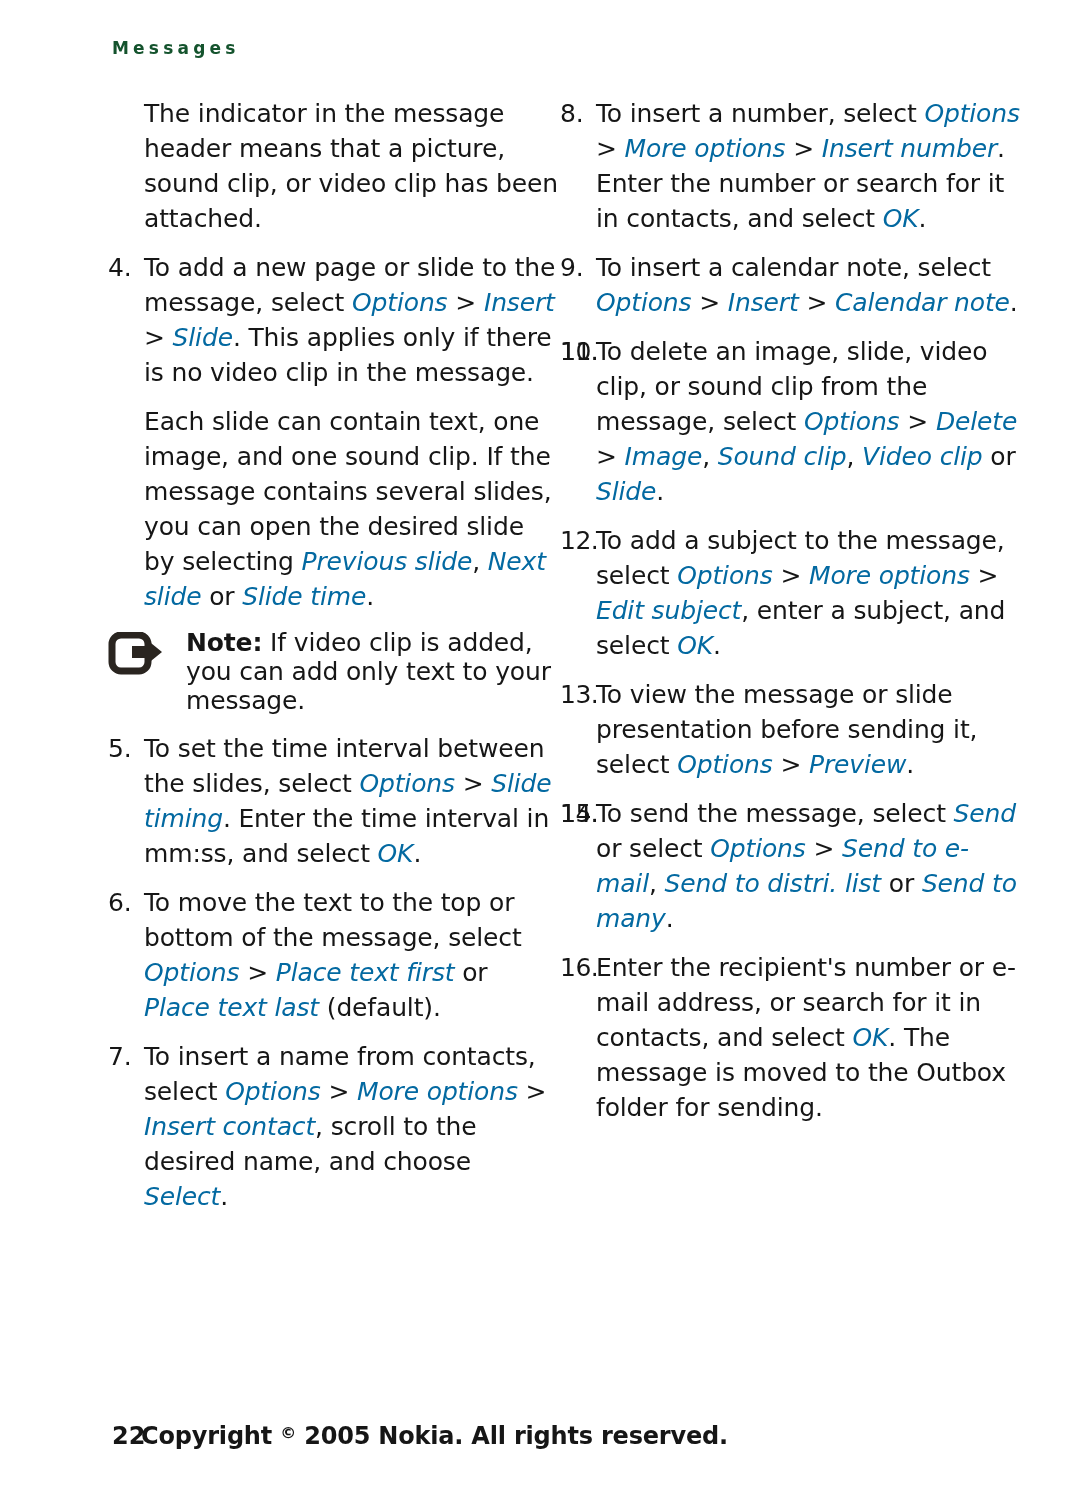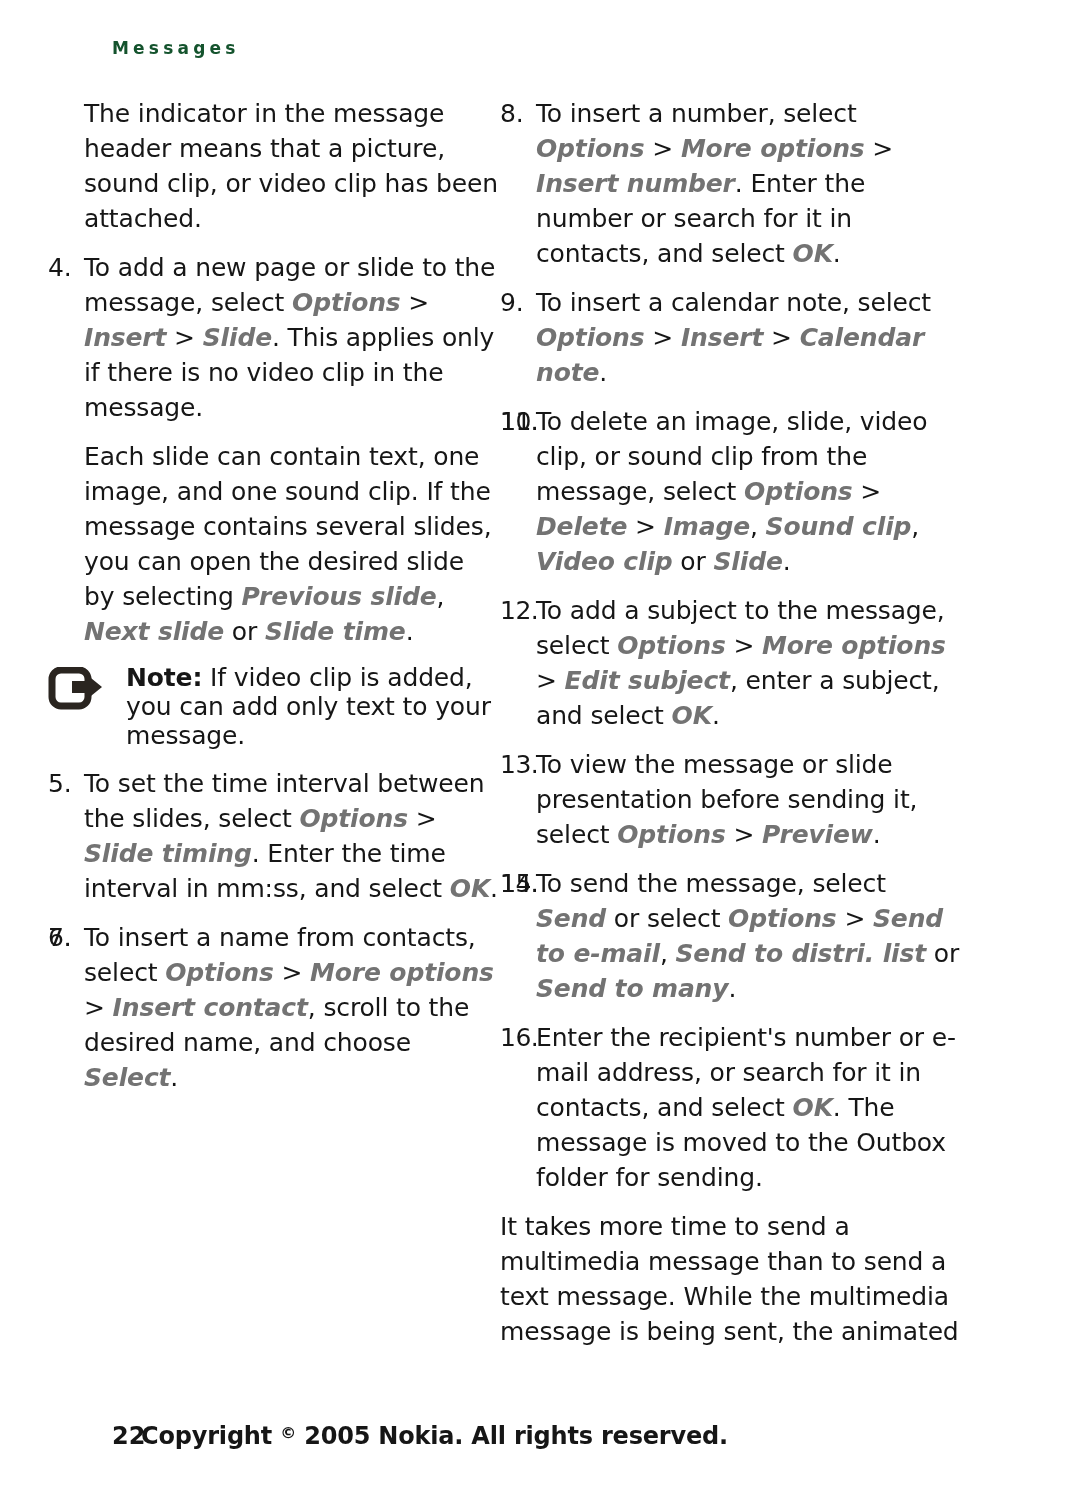--- a/index.html
+++ b/index.html
@@ -40,21 +40,21 @@
     left: 0;
     top: 96px;
     width: 1080px;
     display: flex;
     gap: 0px;
   }
   .col {
     width: 452px;
     box-sizing: border-box;
   }
-  .col-left  { margin-left: 48px; }
+  .col-left  { margin-left: 108px; }
   .col-right { margin-left: 0px; width: 460px; }
 
   
   .para {
     font-size: 25px;
     line-height: 35px;
     margin: 0 0 14px 0;
     padding-left: 36px;
     text-indent: 0;
     letter-spacing: -0.15px;
@@ -92,23 +92,22 @@
   .note .note-icon {
     position: absolute;
     left: 0px;
     top: 4px;
     width: 64px;
     height: 44px;
   }
   .note b { font-weight: 700; }
 
   .ui {
-    color: #737373;
+    color: #0369a1;
     font-style: italic;
-    font-weight: bold;
   }
   .sep {
     color: #161616;
     font-style: normal;
   }
 
   
   .footer {
     position: absolute;
     left: 0;
@@ -145,34 +144,33 @@
   <div class="columns">
     <div class="col col-left" id="col-left">
         <p class="para"><span>The indicator in the message header means that a picture, sound clip, or video clip has been attached.</span></p>
         <div class="item"><span class="num">4.</span><span><span>To add a new page or slide to the message, select </span><span class="ui">Options</span><span class="sep"> &gt; </span><span class="ui">Insert</span><span class="sep"> &gt; </span><span class="ui">Slide</span><span>. This applies only if there is no video clip in the message.</span></span></div>
         <p class="para"><span>Each slide can contain text, one image, and one sound clip. If the message contains several slides, you can open the desired slide by selecting </span><span class="ui">Previous slide</span><span class="sep">, </span><span class="ui">Next slide</span><span> or </span><span class="ui">Slide time</span><span>.</span></p>
         <div class="note"><span class="note-icon"><svg viewBox="0 0 64 44" width="64" height="44" aria-hidden="true">
               <rect x="4" y="3" width="36" height="36" rx="9" ry="9" fill="none" stroke="#2a2520" stroke-width="7"></rect>
               <path d="M24 14 h14 v-7 l16 13 -16 13 v-7 h-14 z" fill="#2a2520"></path>
             </svg></span><b>Note:</b><span><span> If video clip is added, you can add only text to your message.</span></span></div>
         <div class="item"><span class="num">5.</span><span><span>To set the time interval between the slides, select </span><span class="ui">Options</span><span class="sep"> &gt; </span><span class="ui">Slide timing</span><span>. Enter the time interval in mm:ss, and select </span><span class="ui">OK</span><span>.</span></span></div>
-        <div class="item"><span class="num">6.</span></div>
+        <div class="item"><span class="num">6.</span><span><span>To move the text to the top or bottom of the message, select </span><span class="ui">Options</span><span class="sep"> &gt; </span><span class="ui">Place text first</span><span> or </span><span class="ui">Place text last</span><span> (default).</span></span></div>
         <div class="item"><span class="num">7.</span><span><span>To insert a name from contacts, select </span><span class="ui">Options</span><span class="sep"> &gt; </span><span class="ui">More options</span><span class="sep"> &gt; </span><span class="ui">Insert contact</span><span>, scroll to the desired name, and choose </span><span class="ui">Select</span><span>.</span></span></div>
       </div>
     <div class="col col-right" id="col-right">
         <div class="item"><span class="num">8.</span><span><span>To insert a number, select </span><span class="ui">Options</span><span class="sep"> &gt; </span><span class="ui">More options</span><span class="sep"> &gt; </span><span class="ui">Insert number</span><span>. Enter the number or search for it in contacts, and select </span><span class="ui">OK</span><span>.</span></span></div>
         <div class="item"><span class="num">9.</span><span><span>To insert a calendar note, select </span><span class="ui">Options</span><span class="sep"> &gt; </span><span class="ui">Insert</span><span class="sep"> &gt; </span><span class="ui">Calendar note</span><span>.</span></span></div>
         <div class="item wide"><span class="num">10.</span></div>
         <div class="item wide"><span class="num">11.</span><span><span>To delete an image, slide, video clip, or sound clip from the message, select </span><span class="ui">Options</span><span class="sep"> &gt; </span><span class="ui">Delete</span><span class="sep"> &gt; </span><span class="ui">Image</span><span class="sep">, </span><span class="ui">Sound clip</span><span class="sep">, </span><span class="ui">Video clip</span><span> or </span><span class="ui">Slide</span><span>.</span></span></div>
         <div class="item wide"><span class="num">12.</span><span><span>To add a subject to the message, select </span><span class="ui">Options</span><span class="sep"> &gt; </span><span class="ui">More options</span><span class="sep"> &gt; </span><span class="ui">Edit subject</span><span>, enter a subject, and select </span><span class="ui">OK</span><span>.</span></span></div>
         <div class="item wide"><span class="num">13.</span><span><span>To view the message or slide presentation before sending it, select </span><span class="ui">Options</span><span class="sep"> &gt; </span><span class="ui">Preview</span><span>.</span></span></div>
         <div class="item wide"><span class="num">14.</span></div>
         <div class="item wide"><span class="num">15.</span><span><span>To send the message, select </span><span class="ui">Send</span><span> or select </span><span class="ui">Options</span><span class="sep"> &gt; </span><span class="ui">Send to e-mail</span><span class="sep">, </span><span class="ui">Send to distri. list</span><span> or </span><span class="ui">Send to many</span><span>.</span></span></div>
         <div class="item wide"><span class="num">16.</span><span><span>Enter the recipient's number or e-mail address, or search for it in contacts, and select </span><span class="ui">OK</span><span>. The message is moved to the Outbox folder for sending.</span></span></div>
-        <p class="para"><span>It takes more time to send a multimedia message than to send a text message. While the multimedia message is being sent, the animated</span></p>
       </div>
   </div>
 
   <div class="footer">
     <div class="page-no">22</div>
     <div class="copy">
       <span>Copyright </span><span class="csym">©</span><span> 2005 Nokia. All rights reserved.</span>
     </div>
   </div>
 

